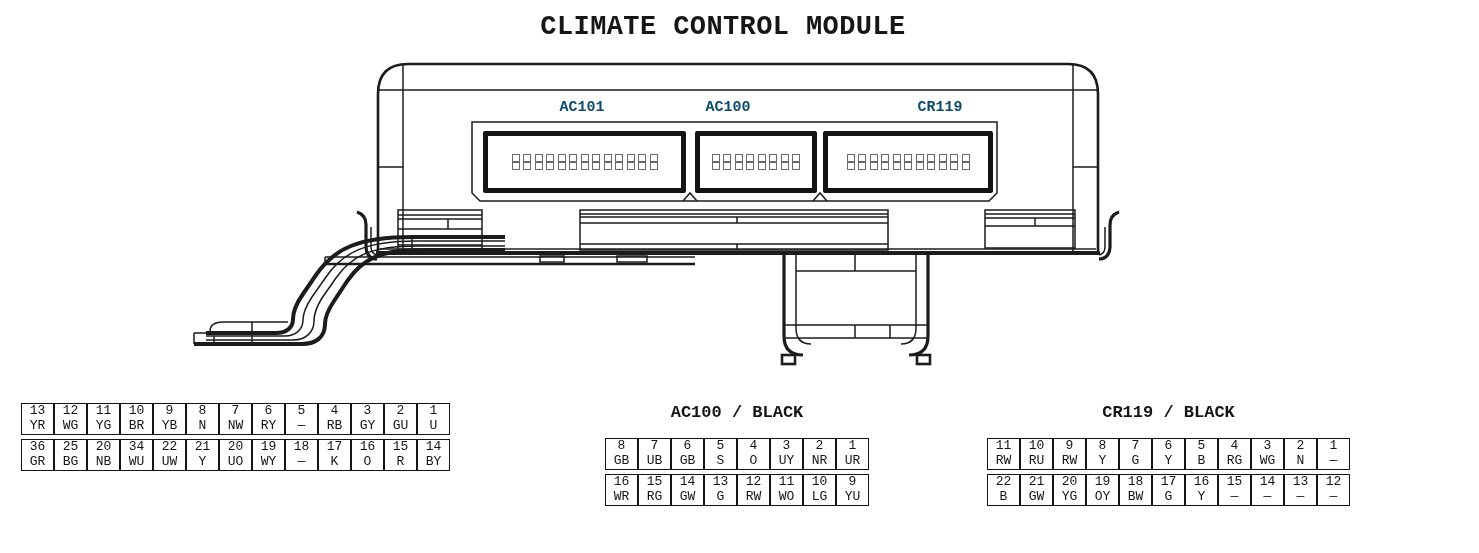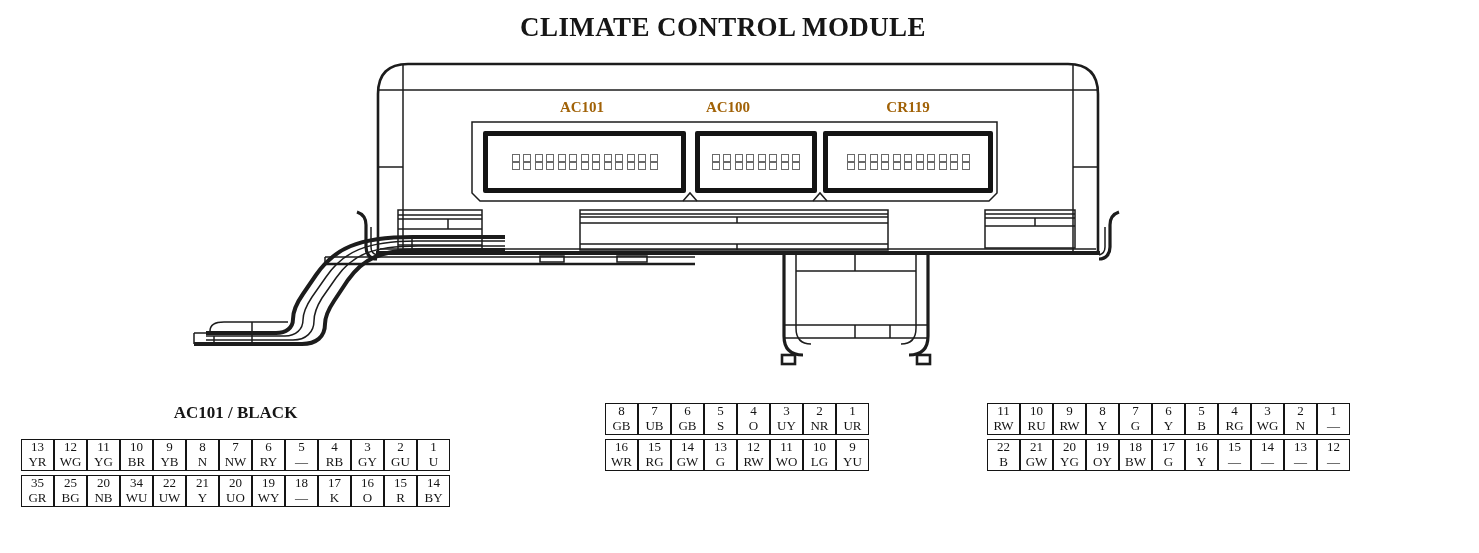--- a/index.html
+++ b/index.html
@@ -1,35 +1,35 @@
 <!DOCTYPE html>
 <html><head>
 <meta charset="utf-8">
 <style>
   html,body{margin:0;padding:0;background:#fff;}
   .page{
     position:relative;width:1479px;height:522px;background:#fff;overflow:hidden;
-    font-family:Liberation Serif, serif;color:#111;
+    font-family:Liberation Mono, monospace;color:#111;
   }
   
   .diagram-title{
     position:absolute;top:12px;left:0;width:1446px;margin:0;
     text-align:center;font-size:27px;font-weight:bold;letter-spacing:.4px;color:#161616;
   }
   
   svg.lineart{position:absolute;top:0;left:0;}
   svg.lineart path, svg.lineart rect{fill:none;stroke:#1c1c1c;}
   .thin{stroke-width:1.5px;}
   .med{stroke-width:2.6px;}
   .thick{stroke-width:4px;}
   .leg{stroke-width:3.2px;}
   
   .connector-label{
     position:absolute;top:99px;transform:translateX(-50%);
-    font-size:15px;font-weight:bold;color:#a16207;white-space:nowrap;
+    font-size:15px;font-weight:bold;color:#0c4a6e;white-space:nowrap;
   }
   .connector-block{
     position:absolute;top:131px;height:62px;box-sizing:border-box;
     border:5px solid #141414;border-radius:2px;background:#fff;
     display:flex;flex-direction:column;align-items:center;justify-content:center;gap:7px;
   }
   .pin-row{display:flex;gap:3.5px;}
   .pin-sq{width:8px;height:8px;box-sizing:border-box;border:1.3px solid #6a6a6a;background:#fff;}
   
   .pin-table{position:absolute;top:403px;}
@@ -93,21 +93,21 @@
     <path class="thin" d="M796,271 H916 M784,325 H928 M784,338 H928 M855,255 V271 M855,325 V338 M890,325 V338"></path>
 
     <path class="leg" d="M1099,259 C1106,259 1110,254 1110,247 L1110,225 C1110,218 1113,214 1119,212"></path>
     <path class="thin" d="M1099,255 C1103,254 1105,251 1105,247 L1105,227"></path>
     <path class="leg" d="M377,259 C370,259 366,254 366,247 L366,225 C366,218 363,214 357,212"></path>
     <path class="thin" d="M377,255 C373,254 371,251 371,247 L371,227"></path>
   </svg>
 
   <div class="connector-label" style="left:582px">AC101</div>
   <div class="connector-label" style="left:728px">AC100</div>
-  <div class="connector-label" style="left:908px">CR119</div>
+  <div class="connector-label" style="left:940px">CR119</div>
 
   <div class="connector-block" style="left:483px;width:203px">
       <div class="pins">
         <div class="pin-row">
           <span class="pin-sq"></span>
           <span class="pin-sq"></span>
           <span class="pin-sq"></span>
           <span class="pin-sq"></span>
           <span class="pin-sq"></span>
           <span class="pin-sq"></span>
@@ -185,21 +185,20 @@
           <span class="pin-sq"></span>
           <span class="pin-sq"></span>
           <span class="pin-sq"></span>
           <span class="pin-sq"></span>
           <span class="pin-sq"></span>
         </div>
       </div>
     </div>
 
   <section class="pin-table" style="left:21px">
-    <h2 class="table-title">AC101 / BLACK</h2>
     <div class="rows">
         <div class="prow">
           <div class="pcell">
             <span class="pin-num">13</span>
             <span class="pin-code">YR</span>
           </div>
           <div class="pcell">
             <span class="pin-num">12</span>
             <span class="pin-code">WG</span>
           </div>
@@ -243,21 +242,21 @@
             <span class="pin-num">2</span>
             <span class="pin-code">GU</span>
           </div>
           <div class="pcell">
             <span class="pin-num">1</span>
             <span class="pin-code">U</span>
           </div>
         </div>
         <div class="prow">
           <div class="pcell">
-            <span class="pin-num">35</span>
+            <span class="pin-num">36</span>
             <span class="pin-code">GR</span>
           </div>
           <div class="pcell">
             <span class="pin-num">25</span>
             <span class="pin-code">BG</span>
           </div>
           <div class="pcell">
             <span class="pin-num">20</span>
             <span class="pin-code">NB</span>
           </div>
@@ -298,20 +297,21 @@
             <span class="pin-code">R</span>
           </div>
           <div class="pcell">
             <span class="pin-num">14</span>
             <span class="pin-code">BY</span>
           </div>
         </div>
       </div>
   </section>
   <section class="pin-table" style="left:605px">
+    <h2 class="table-title">AC100 / BLACK</h2>
     <div class="rows">
         <div class="prow">
           <div class="pcell">
             <span class="pin-num">8</span>
             <span class="pin-code">GB</span>
           </div>
           <div class="pcell">
             <span class="pin-num">7</span>
             <span class="pin-code">UB</span>
           </div>
@@ -370,20 +370,21 @@
             <span class="pin-code">LG</span>
           </div>
           <div class="pcell">
             <span class="pin-num">9</span>
             <span class="pin-code">YU</span>
           </div>
         </div>
       </div>
   </section>
   <section class="pin-table" style="left:987px">
+    <h2 class="table-title">CR119 / BLACK</h2>
     <div class="rows">
         <div class="prow">
           <div class="pcell">
             <span class="pin-num">11</span>
             <span class="pin-code">RW</span>
           </div>
           <div class="pcell">
             <span class="pin-num">10</span>
             <span class="pin-code">RU</span>
           </div>

